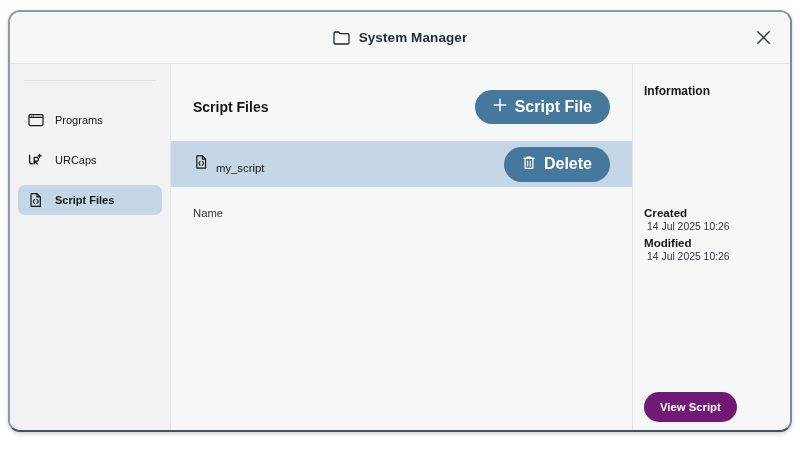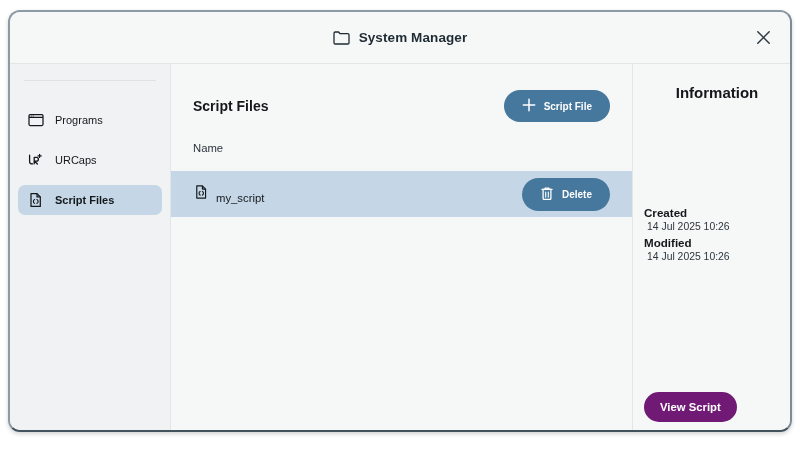--- a/index.html
+++ b/index.html
@@ -123,21 +123,21 @@
     padding: 26px 22px 0 22px;
   }
   #main-title { font-size: 14px; font-weight: bold; color: #14181b; }
   .pill-btn {
     display: inline-flex; align-items: center; gap: 8px;
     background: #46779c;
     color: #ffffff;
     border: none;
     border-radius: 999px;
     padding: 8px 18px;
-    font-size: 10px;
+    font-size: 16px;
     font-weight: bold;
     font-family: "Liberation Sans", sans-serif;
     cursor: pointer;
   }
   #column-header {
     padding: 20px 22px 0 22px;
     font-size: 11.3px;
     color: #2c363d;
   }
   #file-list { margin-top: 17px; }
@@ -153,23 +153,22 @@
 
   
   #info {
     width: 157px;
     flex: 0 0 157px;
     background: #f6f7f7;
     position: relative;
     padding: 20px 0 0 0;
   }
   #info-title {
-    font-size: 15px; font-weight: bold; color: #14181b;
+    font-size: 12px; font-weight: bold; color: #14181b;
     padding-left: 11px;
-    text-align: center;
   }
   #info-fields { position: absolute; left: 11px; top: 142px; }
   .info-key { font-size: 11.6px; font-weight: bold; color: #14181b; }
   .info-val { font-size: 10.4px; color: #2c363d; padding: 2px 0 4px 3px; }
   #view-script-button {
     position: absolute;
     left: 11px; bottom: 28px;
     background: #701a75;
     color: #fff; border: none;
     border-radius: 999px;
@@ -252,22 +251,20 @@
         <div id="main-title">Script Files</div>
         <button class="pill-btn">
           <span>
             <svg width="14" height="14" viewBox="0 0 14 14">
               <path d="M7 1.3v11.4M1.3 7h11.4" stroke="#ffffff" stroke-width="1.5" stroke-linecap="round"></path>
             </svg>
           </span>
           <span>Script File</span>
         </button>
       </div>
-
-      <div id="column-header">Name</div>
 
       <div id="file-list">
         <div class="file-row selected">
           <div class="file-row-left">
             <span>
               <svg width="17" height="18" viewBox="0 0 18 18">
                 <path d="M4 2.6h6l3.3 3.3v9.5H4z" fill="none" stroke="#14181b" stroke-width="1.25" stroke-linejoin="round"></path>
                 <path d="M10 2.6v3.3h3.3" fill="none" stroke="#14181b" stroke-width="1.25" stroke-linejoin="round"></path>
                 <path d="M7.6 8.5c-.9.3-1.2.9-1.2 1.9s.3 1.6 1.2 1.9" fill="none" stroke="#14181b" stroke-width="1.15" stroke-linecap="round"></path>
                 <path d="M9.9 8.5c.9.3 1.2.9 1.2 1.9s-.3 1.6-1.2 1.9" fill="none" stroke="#14181b" stroke-width="1.15" stroke-linecap="round"></path>
@@ -282,20 +279,22 @@
                 <path d="M5.1 3.3V2.1h3.8v1.2" fill="none" stroke="#ffffff" stroke-width="1.3" stroke-linejoin="round"></path>
                 <path d="M3.1 3.3h7.8v9.1a.9.9 0 0 1-.9.9H4a.9.9 0 0 1-.9-.9z" fill="none" stroke="#ffffff" stroke-width="1.3" stroke-linejoin="round"></path>
                 <path d="M5.7 6.1v5M8.3 6.1v5" stroke="#ffffff" stroke-width="1.1" stroke-linecap="round"></path>
               </svg>
             </span>
             <span>Delete</span>
           </button>
         </div>
       </div>
 
+      <div id="column-header">Name</div>
+
     </div>
 
     <div id="info">
       <div id="info-title">Information</div>
 
       <div id="info-fields">
         <div class="info-key">Created</div>
         <div class="info-val">14 Jul 2025 10:26</div>
         <div class="info-key">Modified</div>
         <div class="info-val">14 Jul 2025 10:26</div>

